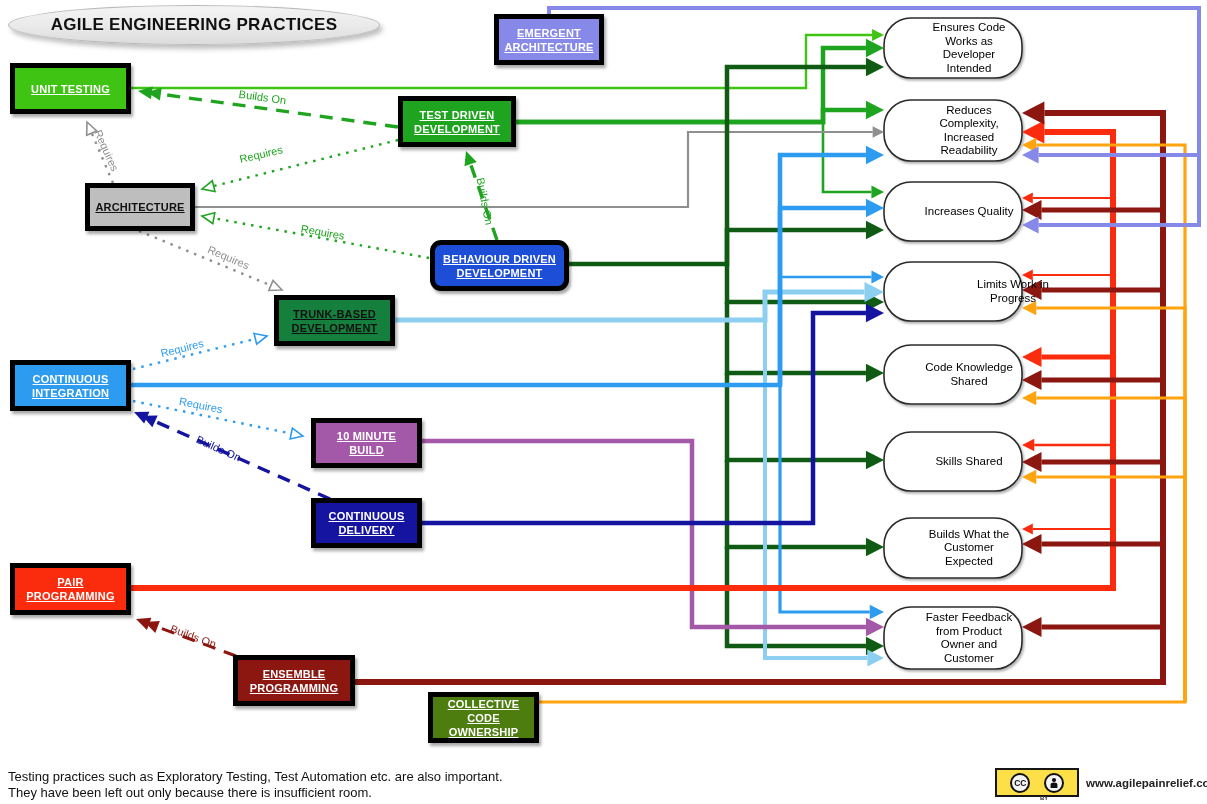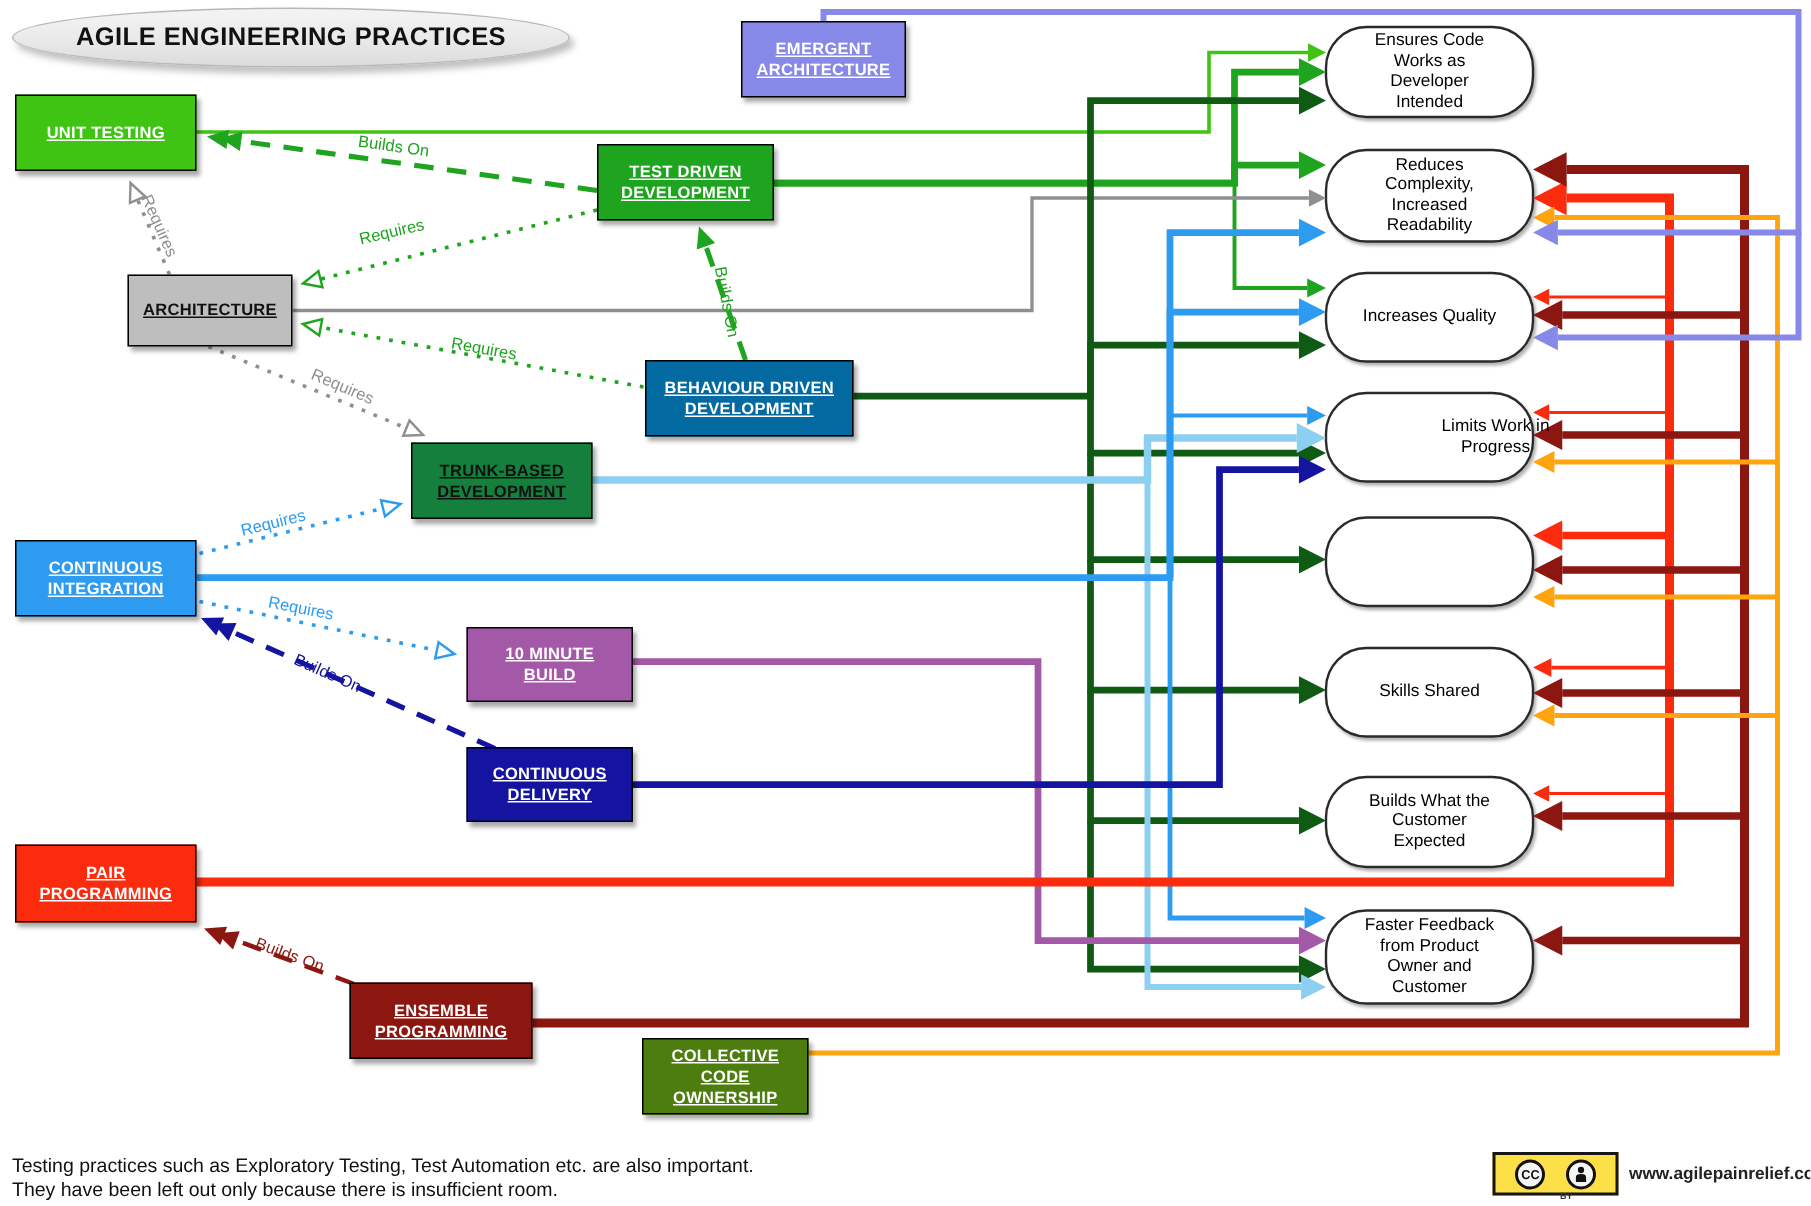--- a/index.html
+++ b/index.html
@@ -3,24 +3,24 @@
 <meta charset="utf-8">
 <style>
   html,body{margin:0;padding:0;background:#fff;}
   #stage{position:relative;width:1207px;height:804px;background:#ffffff;overflow:hidden;
          font-family:"Liberation Sans",sans-serif;}
   #diagram-svg{position:absolute;left:0;top:0;}
   svg text{font-family:"Liberation Sans",sans-serif;}
   #nodes-layer{position:absolute;left:0;top:0;width:100%;height:100%;pointer-events:none;}
   .practice{position:absolute;display:flex;align-items:center;justify-content:center;
             text-align:center;font-size:11px;font-weight:bold;text-decoration:underline;
-            white-space:pre-line;line-height:14px;border:1px solid #000000;box-sizing:border-box;
+            white-space:pre-line;line-height:14px;border:5px solid #000000;box-sizing:border-box;
             box-shadow:2px 3px 3px rgba(0,0,0,0.35);letter-spacing:.2px;}
   .outcome-label{position:absolute;display:flex;align-items:center;justify-content:center;
-            text-align:center;font-size:11.5px;color:#000;white-space:pre-line;line-height:13.5px;}
+            text-align:center;font-size:11.5px;color:#000;white-space:pre-line;line-height:13.5px;margin-left:16px;}
   .title-ellipse{position:absolute;left:8px;top:5px;width:370px;height:38px;border-radius:50%;
             background:linear-gradient(180deg,#f4f4f4 0%,#e9e9e9 55%,#dcdcdc 100%);
             border:1px solid #b8b8b8;box-shadow:3px 4px 5px rgba(0,0,0,0.25);
             display:flex;align-items:center;justify-content:center;}
   .title-ellipse span{font-size:17px;font-weight:bold;color:#111;letter-spacing:.3px;}
   .footer{position:absolute;left:8px;top:769px;font-size:13px;color:#111;line-height:16px;}
   .cc-badge{position:absolute;left:995px;top:768px;width:84px;height:29px;background:#fde047;
             border:2px solid #161616;box-sizing:border-box;display:flex;align-items:center;
             justify-content:space-evenly;}
   .cc-circle{width:20px;height:20px;border-radius:50%;border:2px solid #111;background:#f5f5f5;
@@ -166,21 +166,21 @@
       </g>
   </svg>
 
   <div id="nodes-layer">
       <div class="practice" style="left: 10px; top: 63px; width: 121px; height: 51px; background: rgb(63, 196, 19); color: rgb(255, 255, 255);">UNIT TESTING</div>
       <div class="practice" style="left: 494px; top: 14px; width: 110px; height: 51px; background: rgb(135, 137, 233); color: rgb(255, 255, 255);">EMERGENT
 ARCHITECTURE</div>
       <div class="practice" style="left: 398px; top: 96px; width: 118px; height: 51px; background: rgb(30, 164, 30); color: rgb(255, 255, 255);">TEST DRIVEN
 DEVELOPMENT</div>
       <div class="practice" style="left: 85px; top: 183px; width: 110px; height: 48px; background: rgb(190, 190, 190); color: rgb(17, 17, 17);">ARCHITECTURE</div>
-      <div class="practice" style="left: 430px; top: 240px; width: 139px; height: 51px; background: #0369a1; color: rgb(255, 255, 255);">BEHAVIOUR DRIVEN
+      <div class="practice" style="left: 430px; top: 240px; width: 139px; height: 51px; background: #1d4ed8; color: rgb(255, 255, 255); border-radius: 11px;">BEHAVIOUR DRIVEN
 DEVELOPMENT</div>
       <div class="practice" style="left: 274px; top: 295px; width: 121px; height: 51px; background: #15803d; color: rgb(17, 17, 17);">TRUNK-BASED
 DEVELOPMENT</div>
       <div class="practice" style="left: 10px; top: 360px; width: 121px; height: 51px; background: rgb(45, 155, 240); color: rgb(255, 255, 255);">CONTINUOUS
 INTEGRATION</div>
       <div class="practice" style="left: 311px; top: 418px; width: 111px; height: 50px; background: rgb(164, 88, 168); color: rgb(255, 255, 255);">10 MINUTE
 BUILD</div>
       <div class="practice" style="left: 311px; top: 498px; width: 111px; height: 50px; background: rgb(20, 20, 160); color: rgb(255, 255, 255);">CONTINUOUS
 DELIVERY</div>
       <div class="practice" style="left: 10px; top: 563px; width: 121px; height: 52px; background: rgb(251, 43, 14); color: rgb(255, 255, 255);">PAIR
@@ -194,20 +194,22 @@
 Works as
 Developer
 Intended</div>
       <div class="outcome-label" style="left: 884px; top: 100px; width: 138px; height: 61px;">Reduces
 Complexity,
 Increased
 Readability</div>
       <div class="outcome-label" style="left: 884px; top: 182px; width: 138px; height: 59px;">Increases Quality</div>
       <div class="outcome-label" style="left: 884px; top: 262px; width: 138px; height: 59px; padding-left: 44px;">Limits Work in
 Progress</div>
+      <div class="outcome-label" style="left: 884px; top: 345px; width: 138px; height: 59px;">Code Knowledge
+Shared</div>
       <div class="outcome-label" style="left: 884px; top: 432px; width: 138px; height: 59px;">Skills Shared</div>
       <div class="outcome-label" style="left: 884px; top: 518px; width: 138px; height: 60px;">Builds What the
 Customer
 Expected</div>
       <div class="outcome-label" style="left: 884px; top: 607px; width: 138px; height: 62px;">Faster Feedback
 from Product
 Owner and
 Customer</div>
     </div>
 

